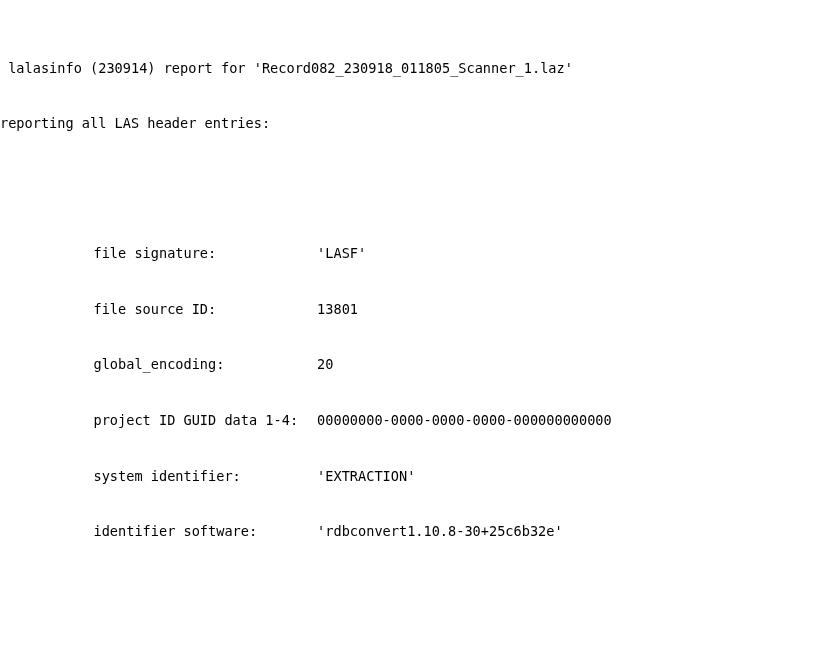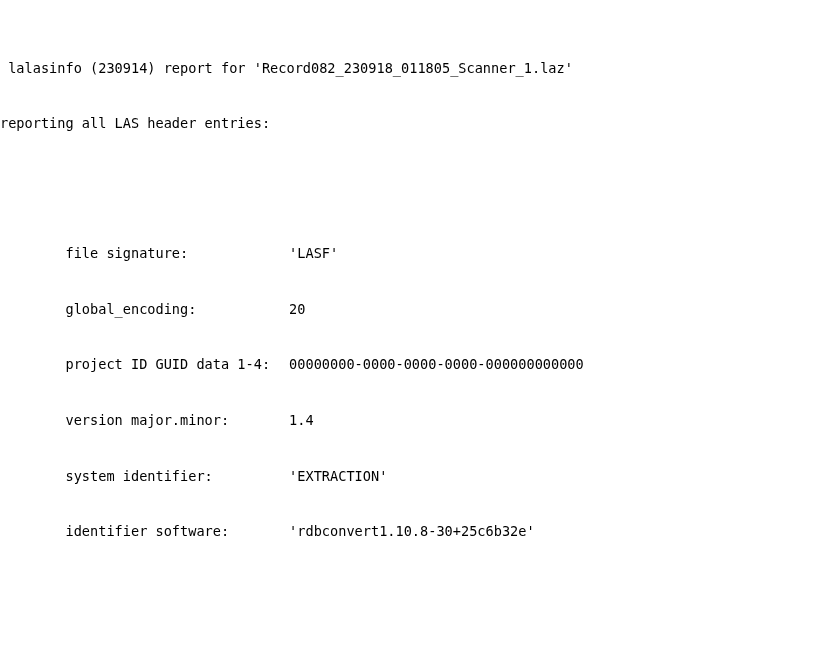--- a/index.html
+++ b/index.html
@@ -29,20 +29,21 @@
   .line {
     height: 18.55px;
     white-space: pre;
     overflow: hidden;
     letter-spacing: 0px;
   }
   .kv {
     display: block;
     height: 18.55px;
     white-space: pre;
+    margin-left: 28px;
   }
   .kv .k {
     display: inline-block;
     width: 240px;
     white-space: pre;
     vertical-align: top;
   }
   .kv .v {
     display: inline-block;
     white-space: pre;
@@ -55,27 +56,27 @@
 <div id="terminal">
 
   <div class="line"> lalasinfo (230914) report for 'Record082_230918_011805_Scanner_1.laz'</div>
   <div class="line">reporting all LAS header entries:</div>
 
   <div>
     <div class="kv">
       <span class="k">  file signature:</span><span class="v">'LASF'</span>
     </div>
     <div class="kv">
+      <span class="k">  file source ID:</span><span class="v">13801</span>
+    </div>
+    <div class="kv">
       <span class="k">  global_encoding:</span><span class="v">20</span>
     </div>
     <div class="kv">
       <span class="k">  project ID GUID data 1-4:</span><span class="v">00000000-0000-0000-0000-000000000000</span>
-    </div>
-    <div class="kv">
-      <span class="k">  version major.minor:</span><span class="v">1.4</span>
     </div>
     <div class="kv">
       <span class="k">  system identifier:</span><span class="v">'EXTRACTION'</span>
     </div>
     <div class="kv">
       <span class="k">  identifier software:</span><span class="v">'rdbconvert1.10.8-30+25c6b32e'</span>
     </div>
     
     
     

